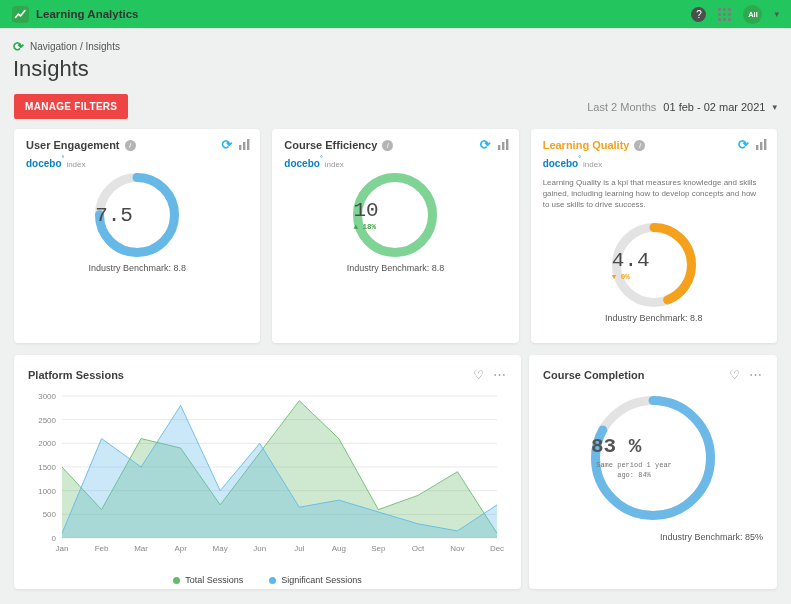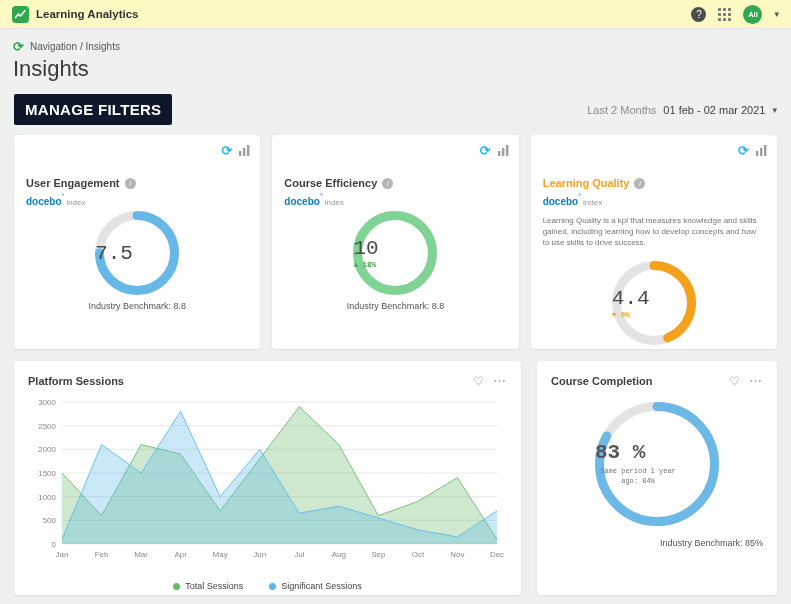--- a/index.html
+++ b/index.html
@@ -1,70 +1,70 @@
 <!DOCTYPE html>
 <html><head>
 <meta charset="utf-8">
 <style>
   * { margin:0; padding:0; box-sizing:border-box; }
   body { font-family:"Liberation Sans", sans-serif; background:#eff1f0; }
   .page { width:791px; height:604px; background:#eff1f0; overflow:hidden; position:relative; }
 
   
-  .topbar { height:29px; background:#fef9c3; border-bottom:1px solid #e2e4e3;
+  .topbar { height:29px; background:#22c55e; border-bottom:1px solid #e2e4e3;
             display:flex; align-items:center; padding:0 12px; }
   .logo { width:17px; height:17px; margin-right:7px; }
   .app-title { font-size:11.5px; font-weight:bold; color:#333; }
   .topbar-right { margin-left:auto; display:flex; align-items:center; gap:12px; }
   .help-icon { width:15px; height:15px; border-radius:50%; background:#4a4f4c; color:#fff;
                font-size:10px; display:flex; align-items:center; justify-content:center; cursor:pointer; }
   .apps-icon { cursor:pointer; display:flex; }
   .user-badge { width:19px; height:19px; border-radius:50%; background:#2fa84f; color:#fff;
                 font-size:7.5px; font-weight:bold; display:flex; align-items:center; justify-content:center; cursor:pointer; }
   .chevron { font-size:9px; color:#555; cursor:pointer; }
 
   
   .crumb-row { display:flex; align-items:center; gap:6px; padding:11px 13px 0; }
   .crumb-refresh { color:#2fa84f; font-size:13px; font-weight:bold; line-height:1; cursor:pointer; }
   .crumb-text { font-size:10px; color:#555; cursor:pointer; }
   .page-title { font-size:22px; color:#3a3a3a; font-weight:400; padding:3px 13px 0; }
 
   
   .toolbar { display:flex; justify-content:space-between; align-items:center; padding:12px 14px 10px; }
-  .btn-manage { background:#0f172a; color:#fff; font-size:15px; font-weight:bold; letter-spacing:.3px;
+  .btn-manage { background:#ef4444; color:#fff; font-size:10px; font-weight:bold; letter-spacing:.3px;
                 border:none; padding:7px 11px; border-radius:2px; cursor:pointer; }
   .range-group { display:flex; align-items:center; gap:7px; cursor:pointer; }
   .range-period { font-size:11px; color:#8b8b8b; }
   .range-dates { font-size:11px; color:#3f3f3f; font-weight:400; }
 
   
   .cards-row { display:flex; gap:12px; padding:0 14px; }
   .card { background:#fff; border-radius:4px; box-shadow:0 1px 3px rgba(0,0,0,.08); }
   .kpi-card { flex:1; height:214px; padding:10px 12px; position:relative; overflow:hidden; }
-  .kpi-title-row { display:flex; align-items:center; gap:5px;margin-top:32px; }
+  .kpi-title-row { display:flex; align-items:center; gap:5px; }
   .kpi-title { font-size:11px; font-weight:bold; color:#3f3f3f; }
   .info-icon { width:11px; height:11px; border-radius:50%; background:#b5b5b5; color:#fff; font-size:7px;
                font-style:italic; display:inline-flex; align-items:center; justify-content:center; cursor:pointer; }
   .kpi-icons { position:absolute; top:9px; right:10px; display:flex; align-items:center; gap:7px; }
   .refresh-icon { color:#29b6f6; font-size:13px; line-height:1; font-weight:bold; cursor:pointer; }
   .bars-icon { cursor:pointer; display:flex; }
   .brand-row { margin-top:2px; }
   .brand-name { font-size:10px; font-weight:bold; color:#0a80c4; }
   .brand-mark { font-size:7px; color:#0a80c4; vertical-align:super; }
   .brand-suffix { font-size:8px; color:#9a9a9a; margin-left:2px; }
   .kpi-desc { font-size:8px; line-height:1.4; color:#777; margin-top:6px; height:44px; overflow:hidden; }
   .gauge-wrap { position:relative; width:84px; height:84px; margin:2px auto 6px; }
   .gauge-center { position:absolute; inset:0; display:flex; flex-direction:column;
                   justify-content:center;font-family:Liberation Mono, monospace; }
   .kpi-value { font-size:21px; color:#4a4a4a; }
   .kpi-delta { font-size:7.5px; font-weight:bold; margin-top:1px; }
   .kpi-benchmark { font-size:9px; color:#555; text-align:center; }
 
   
-  .bottom-row { display:flex; gap:16px; padding:12px 14px 0; }
+  .bottom-row { display:flex; gap:8px; padding:12px 14px 0; }
   .sessions-card { width:507px; height:234px; padding:12px 14px; }
   .completion-card { flex:1; height:234px; padding:12px 14px; }
   .panel-head { display:flex; justify-content:space-between; align-items:center; }
   .panel-title { font-size:11px; font-weight:bold; color:#3f3f3f; }
   .panel-icons { display:flex; align-items:center; gap:9px; color:#8a8a8a; }
   .heart-icon { font-size:12px; cursor:pointer; }
   .more-icon { font-size:13px; letter-spacing:1px; cursor:pointer; }
   .area-chart { width:479px; height:168px; margin-top:6px; }
   .legend { display:flex; justify-content:center; gap:26px; margin-top:19px; }
   .legend-item { display:flex; align-items:center; gap:5px; cursor:pointer; }

